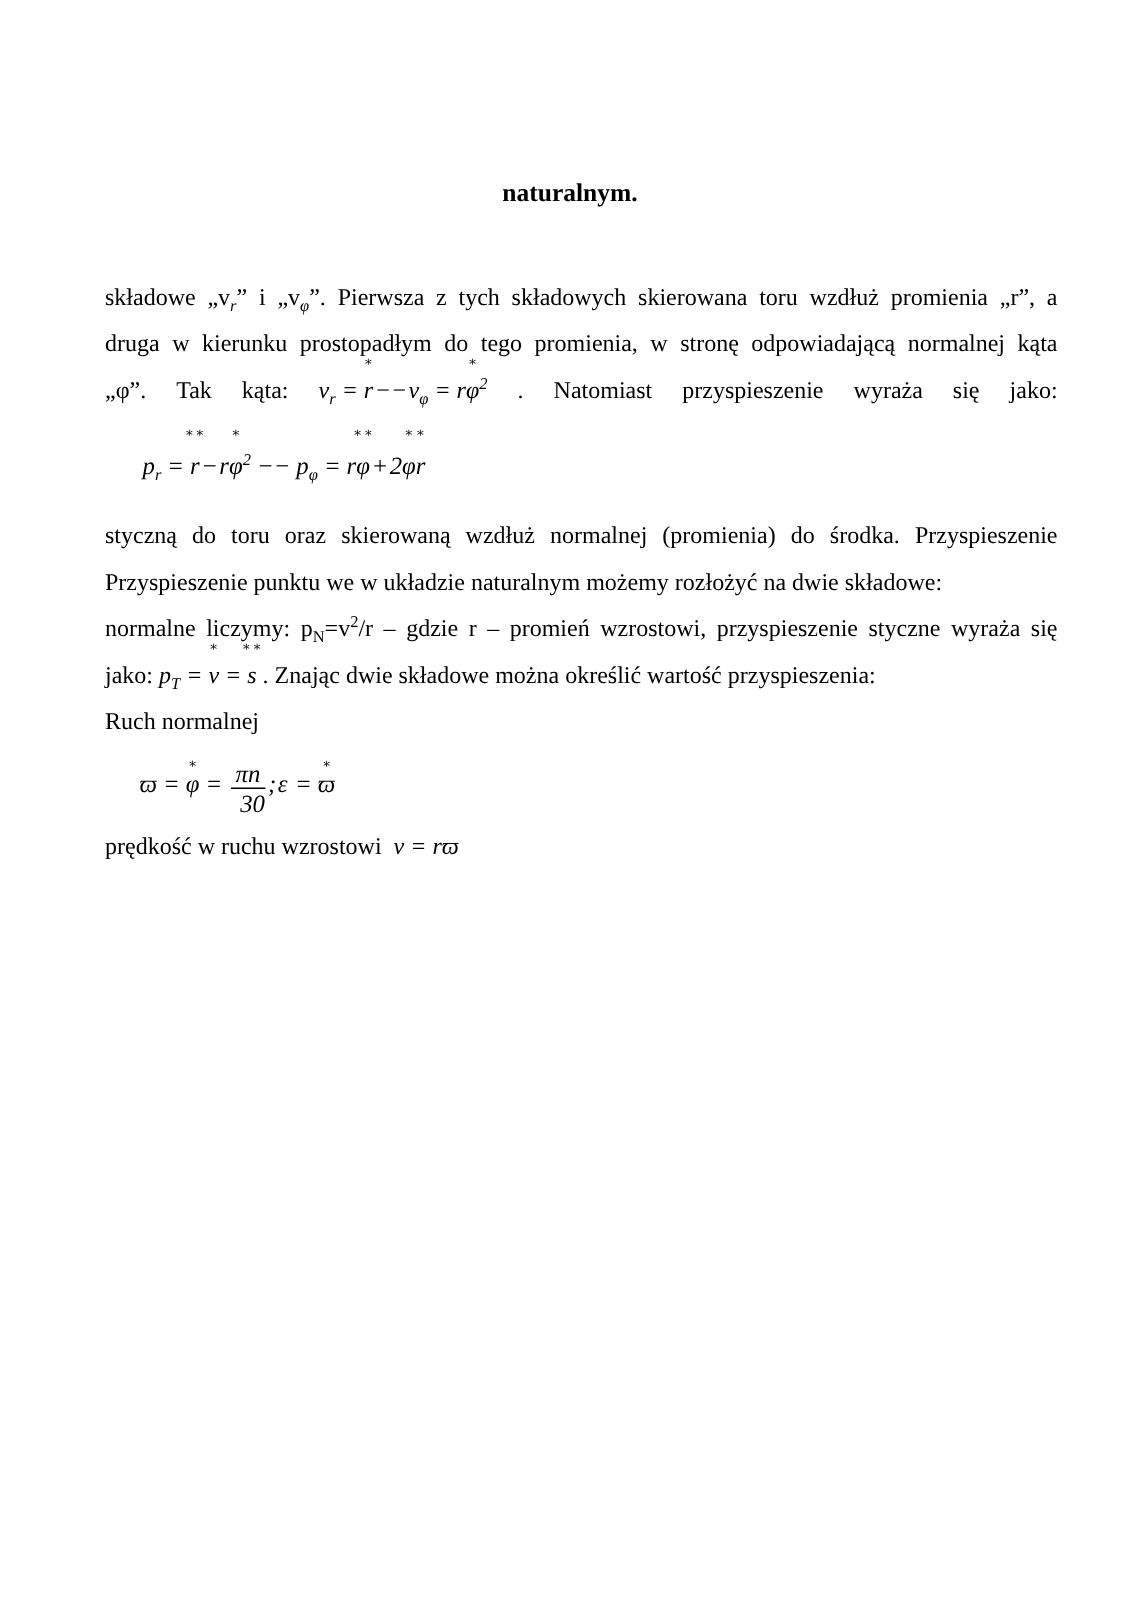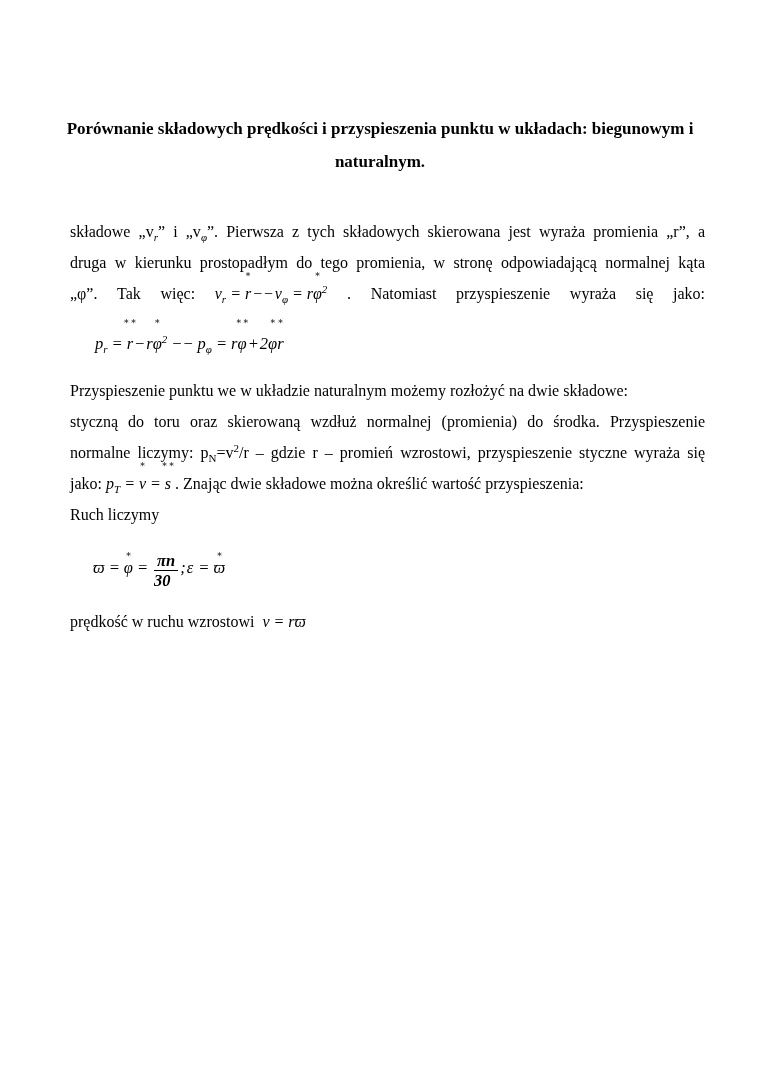--- a/index.html
+++ b/index.html
@@ -38,64 +38,63 @@
   }
 
   .mo { margin: 0 4px; }
   .mo-t { margin: 0 1px; }
 
   .display { font-size: 16.5px; }
   .display-accel { margin: 16px 0 12px 25px; line-height: 38px; }
   .display-omega { margin: 2px 0 4px 23px; padding-top: 8px; }
 
   .frac {
-    display: inline-block; text-align: left;
-    vertical-align: -13px; line-height: 1.05; margin: 12px 2px; font-weight: bold;
+    display: inline-block; text-align: right;
+    vertical-align: -13px; line-height: 1.05; margin: 0 2px;
   }
   .frac .num { display: block; padding: 0 3px 1px; border-bottom: 1px solid #000; }
   .frac .den { display: block; padding-top: 1px; }
 </style>
 </head>
 <body>
 
 <div class="doc">
 
   <div class="title-block">
-    <div>Porównanie składowych prędkości i przyspieszenia punktu w układach: biegunowym i</div>
     <div>naturalnym.</div>
   </div>
 
   <div>
 
 
-    <div class="line jfull"><span>składowe „v</span><sub class="it">r</sub><span>” i „v</span><sub class="it">φ</sub><span>”. Pierwsza z tych składowych skierowana jest wyraża promienia „r”, a</span></div>
+    <div class="line jfull"><span>składowe „v</span><sub class="it">r</sub><span>” i „v</span><sub class="it">φ</sub><span>”. Pierwsza z tych składowych skierowana toru wzdłuż promienia „r”, a</span></div>
 
     <div class="line jfull">druga w kierunku prostopadłym do tego promienia, w stronę odpowiadającą normalnej kąta</div>
 
     <div class="line jfull">
-      <span>„φ”. Tak więc:</span>
+      <span>„φ”. Tak kąta:</span>
       <span class="it"><span>v</span><sub class="it">r</sub><span class="mo">=</span><span class="ov"><span class="dots">∗</span><span>r</span></span><span class="mo-t">−−</span><span>v</span><sub class="it">φ</sub><span class="mo">=</span><span>r</span><span class="ov"><span class="dots">∗</span><span>φ</span></span><sup>2</sup></span>
       <span>.</span>
       <span>Natomiast przyspieszenie wyraża się jako:</span>
     </div>
   </div>
 
   <div class="display display-accel it"><span>p</span><sub class="it">r</sub><span class="mo">=</span><span class="ov"><span class="dots">∗∗</span><span>r</span></span><span class="mo-t">−</span><span>r</span><span class="ov"><span class="dots">∗</span><span>φ</span></span><sup>2</sup><span class="mo">−−</span><span>p</span><sub class="it">φ</sub><span class="mo">=</span><span>r</span><span class="ov"><span class="dots">∗∗</span><span>φ</span></span><span class="mo-t">+</span><span>2</span><span class="ov"><span class="dots">∗</span><span>φ</span></span><span class="ov"><span class="dots">∗</span><span>r</span></span></div>
 
   <div>
+    <div class="line jfull">styczną do toru oraz skierowaną wzdłuż normalnej (promienia) do środka. Przyspieszenie</div>
     <div class="line">Przyspieszenie punktu we w układzie naturalnym możemy rozłożyć na dwie składowe:</div>
-    <div class="line jfull">styczną do toru oraz skierowaną wzdłuż normalnej (promienia) do środka. Przyspieszenie</div>
     <div class="line jfull"><span>normalne liczymy: p</span><sub>N</sub><span>=v</span><sup>2</sup><span>/r – gdzie r – promień wzrostowi, przyspieszenie styczne wyraża się</span></div>
 
     <div class="line"><span>jako:</span>
       <span class="it"><span>p</span><sub class="it">T</sub><span class="mo">=</span><span class="ov"><span class="dots">∗</span><span>v</span></span><span class="mo">=</span><span class="ov"><span class="dots">∗∗</span><span>s</span></span></span>
       <span>. Znając dwie składowe można określić wartość przyspieszenia:</span></div>
 
   </div>
 
-  <div class="line">Ruch liczymy</div>
+  <div class="line">Ruch normalnej</div>
 
   <div class="display display-omega it"><span>ϖ</span><span class="mo">=</span><span class="ov"><span class="dots">∗</span><span>φ</span></span><span class="mo">=</span><span class="frac"><span class="num">πn</span><span class="den">30</span></span><span>;</span><span class="mo-t">ε</span><span class="mo">=</span><span class="ov"><span class="dots">∗</span><span>ϖ</span></span></div>
 
   <div class="line"><span>prędkość w ruchu wzrostowi</span>&nbsp;
     <span class="it"><span>v</span><span class="mo">=</span><span>r</span><span>ϖ</span></span></div>
 
 </div>
 
 </body></html>

